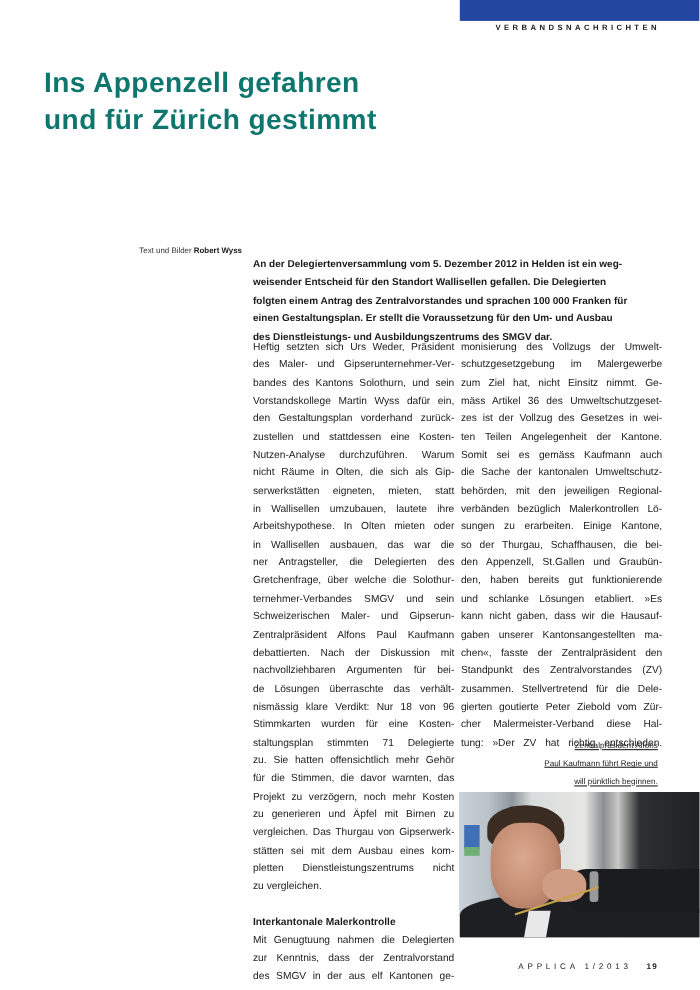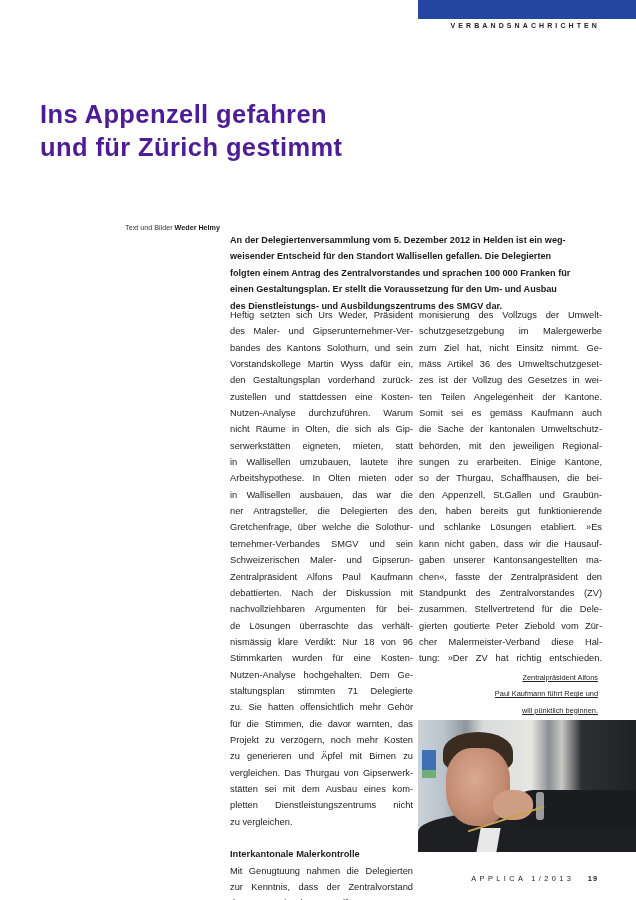--- a/index.html
+++ b/index.html
@@ -2,21 +2,21 @@
 <html><head>
 <meta charset="utf-8">
 <style>
   * { margin: 0; padding: 0; box-sizing: border-box; }
   html, body { width: 636px; height: 900px; background: #ffffff; overflow: hidden; }
   body { position: relative; font-family: "Liberation Sans", sans-serif; color: #1a1a1a; }
 
   .top-bar { position: absolute; left: 418px; top: 0; width: 218px; height: 19px; background: #2347a0; }
   .section-label { position: absolute; right: 36px; top: 22px; font-size: 7px; font-weight: bold; letter-spacing: 3.1px; color: #222; }
 
-  .title { position: absolute; left: 40px; top: 60px; width: 400px; font-family: "Liberation Sans", sans-serif; font-weight: bold; font-size: 25.5px; line-height: 33px; color: #4c1d95; letter-spacing: 0.4px; margin-top: 38px; }
+  .title { position: absolute; left: 40px; top: 60px; width: 400px; font-family: "Liberation Sans", sans-serif; font-weight: bold; font-size: 25.5px; line-height: 33px; color: #0f766e; letter-spacing: 0.4px; }
   .title span { display: block; white-space: nowrap; }
 
   .byline { position: absolute; left: 100px; top: 223px; width: 120px; text-align: right; font-size: 7.2px; color: #333; white-space: nowrap; }
   .byline b { font-weight: bold; color: #1a1a1a; }
 
   .lead { position: absolute; left: 230px; top: 232px; width: 370px; font-size: 9.1px; font-weight: bold; line-height: 16.4px; color: #1a1a1a; }
   .lead span { display: block; white-space: nowrap; }
 
   .col { position: absolute; top: 307px; width: 183px; font-size: 9.3px; line-height: 16.35px; color: #1c1c1c; }
   .col span.ln { display: block; white-space: nowrap; text-align: justify; text-align-last: justify; }
@@ -52,21 +52,21 @@
 <div class="top-bar"></div>
 <div class="section-label">VERBANDSNACHRICHTEN</div>
 
 <h1 class="title">
   <span>Ins Appenzell gefahren</span>
   <span>und für Zürich gestimmt</span>
 </h1>
 
 <div class="byline">
   <span>Text und Bilder</span>
-  <b>Weder Helmy</b>
+  <b>Robert Wyss</b>
 </div>
 
 <div class="lead">
   <span>An der Delegiertenversammlung vom 5. Dezember 2012 in Helden ist ein weg-</span>
   <span>weisender Entscheid für den Standort Wallisellen gefallen. Die Delegierten</span>
   <span>folgten einem Antrag des Zentralvorstandes und sprachen 100 000 Franken für</span>
   <span>einen Gestaltungsplan. Er stellt die Voraussetzung für den Um- und Ausbau</span>
   <span>des Dienstleistungs- und Ausbildungszentrums des SMGV dar.</span>
 </div>
 
@@ -86,21 +86,20 @@
   <span class="ln">ner Antragsteller, die Delegierten des</span>
   <span class="ln">Gretchenfrage, über welche die Solothur-</span>
   <span class="ln">ternehmer-Verbandes SMGV und sein</span>
   <span class="ln">Schweizerischen Maler- und Gipserun-</span>
   <span class="ln">Zentralpräsident Alfons Paul Kaufmann</span>
   <span class="ln">debattierten. Nach der Diskussion mit</span>
   <span class="ln">nachvollziehbaren Argumenten für bei-</span>
   <span class="ln">de Lösungen überraschte das verhält-</span>
   <span class="ln">nismässig klare Verdikt: Nur 18 von 96</span>
   <span class="ln">Stimmkarten wurden für eine Kosten-</span>
-  <span class="ln">Nutzen-Analyse hochgehalten. Dem Ge-</span>
   <span class="ln">staltungsplan stimmten 71 Delegierte</span>
   <span class="ln">zu. Sie hatten offensichtlich mehr Gehör</span>
   <span class="ln">für die Stimmen, die davor warnten, das</span>
   <span class="ln">Projekt zu verzögern, noch mehr Kosten</span>
   <span class="ln">zu generieren und Äpfel mit Birnen zu</span>
   <span class="ln">vergleichen. Das Thurgau von Gipserwerk-</span>
   <span class="ln">stätten sei mit dem Ausbau eines kom-</span>
   <span class="ln">pletten Dienstleistungszentrums nicht</span>
   <span class="ln last">zu vergleichen.</span>
   <div class="gap"></div>
@@ -114,20 +113,21 @@
 <div class="col col2">
   <span class="ln">monisierung des Vollzugs der Umwelt-</span>
   <span class="ln">schutzgesetzgebung im Malergewerbe</span>
   <span class="ln">zum Ziel hat, nicht Einsitz nimmt. Ge-</span>
   <span class="ln">mäss Artikel 36 des Umweltschutzgeset-</span>
   <span class="ln">zes ist der Vollzug des Gesetzes in wei-</span>
   <span class="ln">ten Teilen Angelegenheit der Kantone.</span>
   <span class="ln">Somit sei es gemäss Kaufmann auch</span>
   <span class="ln">die Sache der kantonalen Umweltschutz-</span>
   <span class="ln">behörden, mit den jeweiligen Regional-</span>
+  <span class="ln">verbänden bezüglich Malerkontrollen Lö-</span>
   <span class="ln">sungen zu erarbeiten. Einige Kantone,</span>
   <span class="ln">so der Thurgau, Schaffhausen, die bei-</span>
   <span class="ln">den Appenzell, St.Gallen und Graubün-</span>
   <span class="ln">den, haben bereits gut funktionierende</span>
   <span class="ln">und schlanke Lösungen etabliert. »Es</span>
   <span class="ln">kann nicht gaben, dass wir die Hausauf-</span>
   <span class="ln">gaben unserer Kantonsangestellten ma-</span>
   <span class="ln">chen«, fasste der Zentralpräsident den</span>
   <span class="ln">Standpunkt des Zentralvorstandes (ZV)</span>
   <span class="ln">zusammen. Stellvertretend für die Dele-</span>

